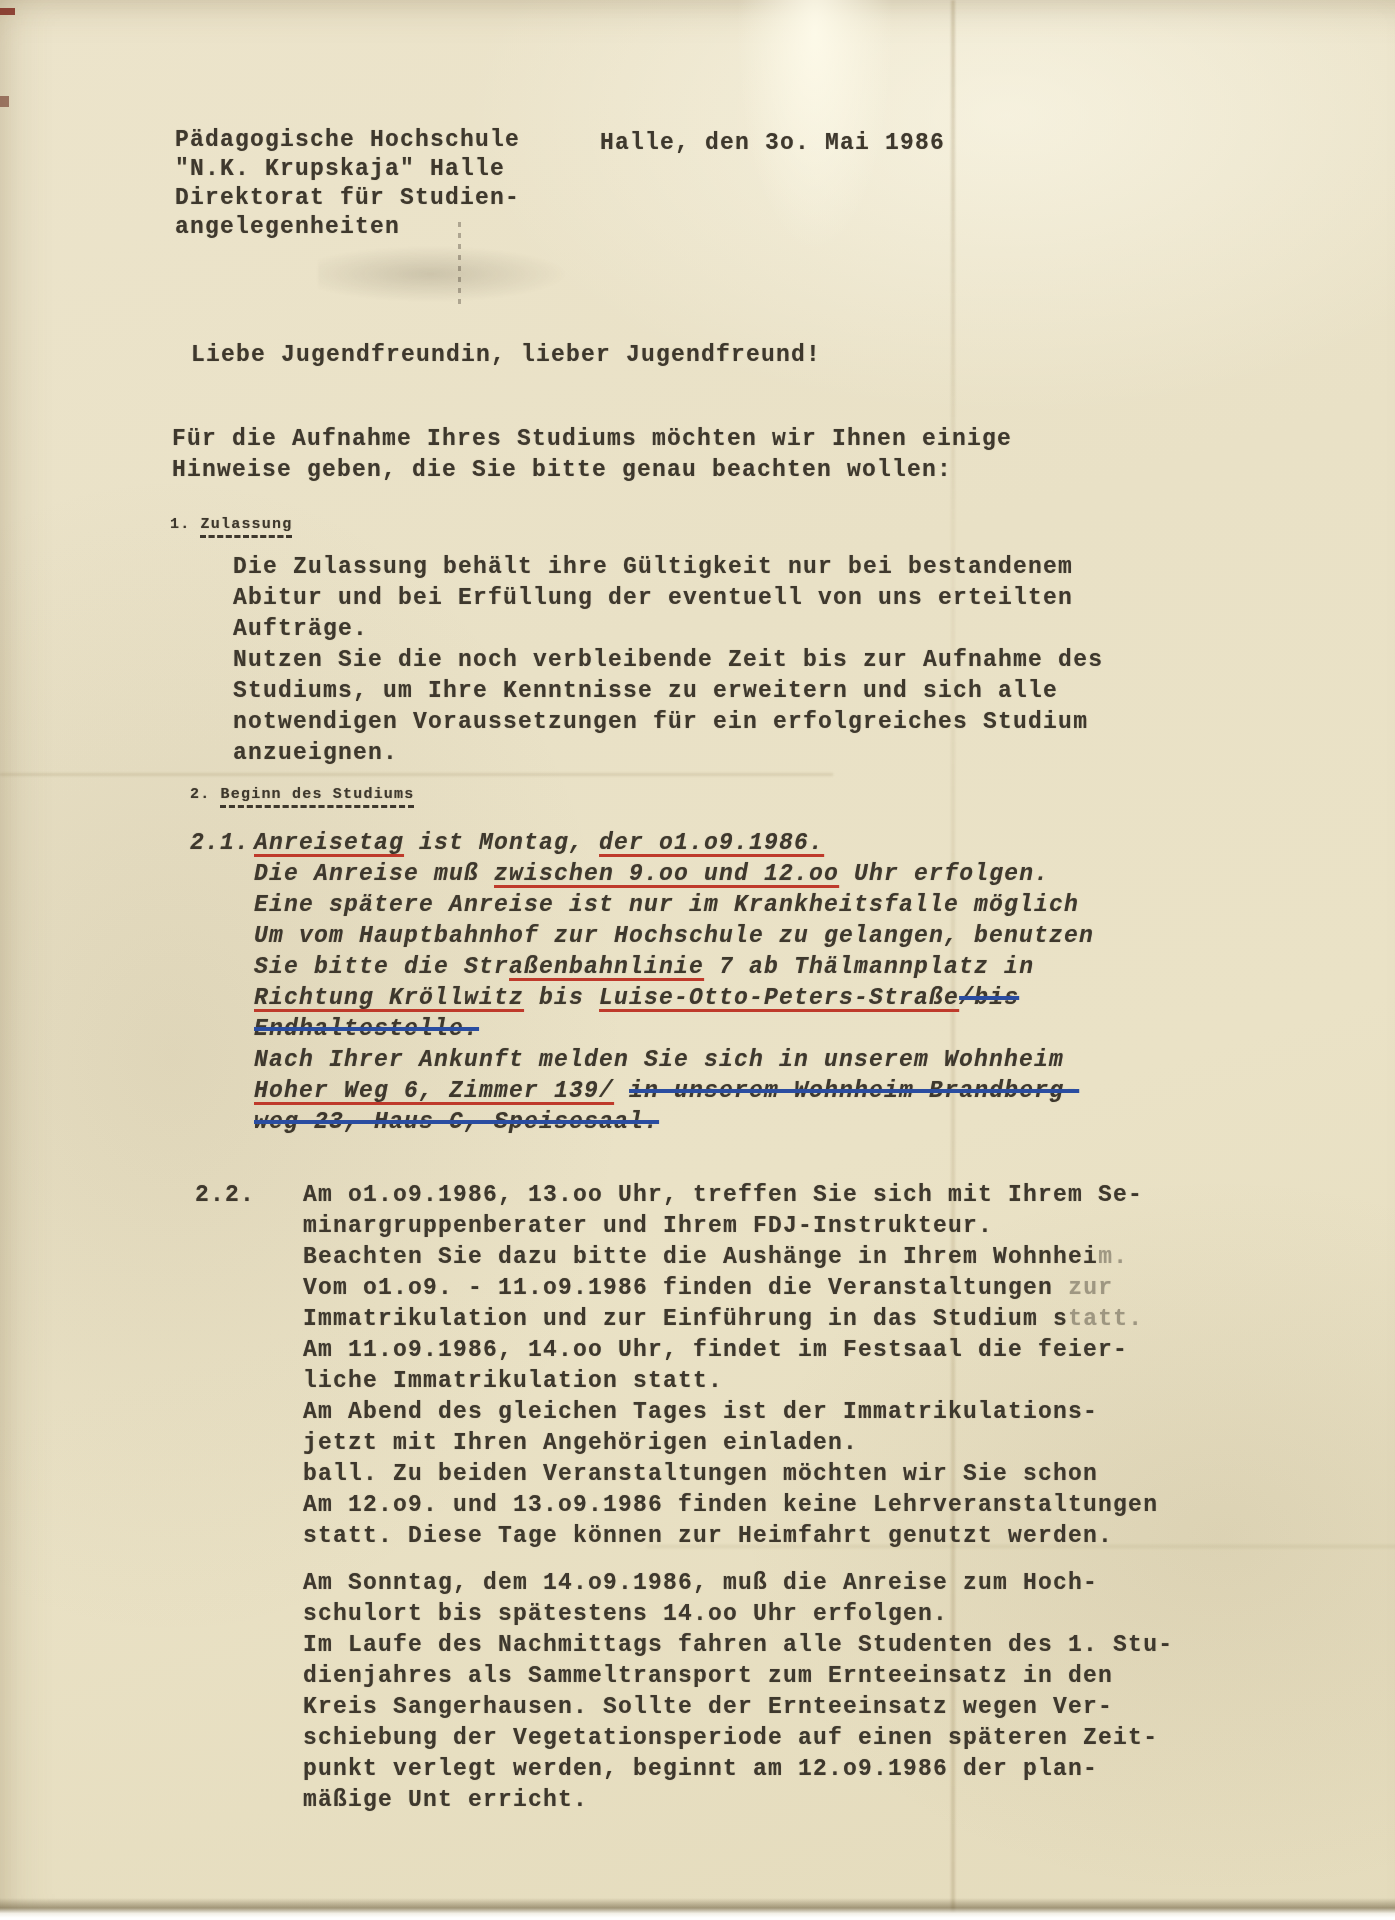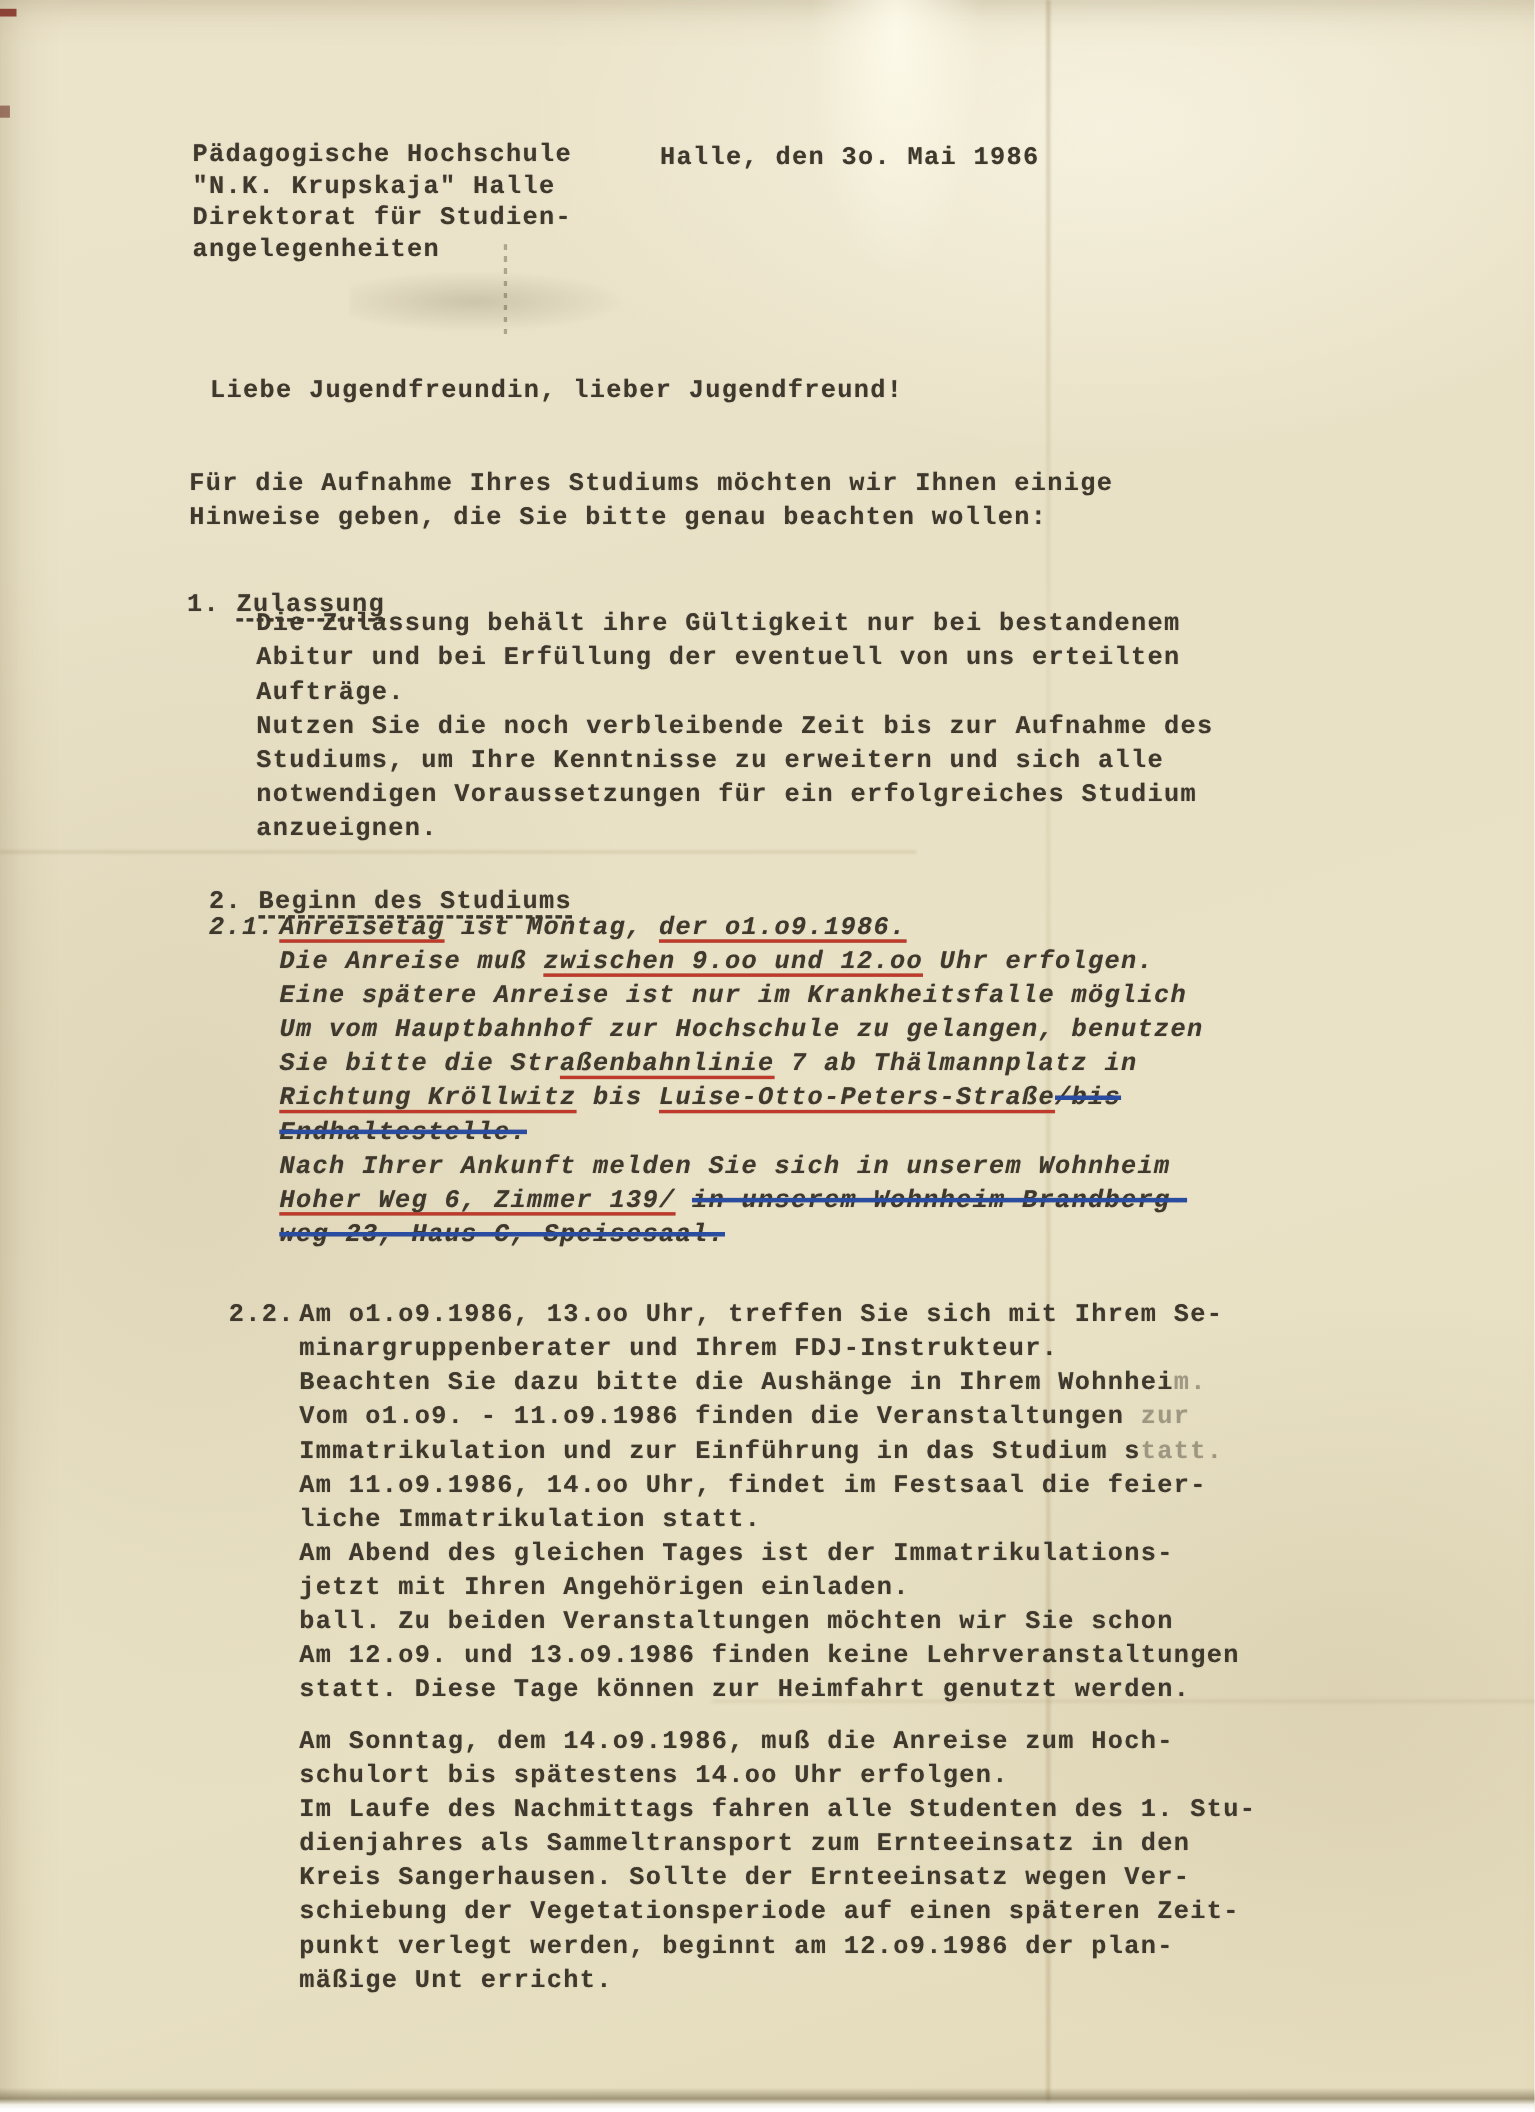--- a/index.html
+++ b/index.html
@@ -16,30 +16,30 @@
                     inset 0 26px 40px -26px rgba(115,95,55,0.28); padding-left: 42px;}
   .tl{white-space:pre;line-height:31px;font-size:23px;letter-spacing:1.2px;
       text-shadow:0 0 1px rgba(62,54,42,0.45);}
   .letterhead{position:absolute;left:175px;top:126px;}
   .letterhead .tl{line-height:29px;}
   .dateline{position:absolute;left:600px;top:128px;font-size:23px;letter-spacing:1.2px;
             line-height:31px;white-space:pre;text-shadow:0 0 1px rgba(62,54,42,0.45);}
   .salutation{position:absolute;left:191px;top:342px;font-size:23px;letter-spacing:1.2px;
               white-space:pre;text-shadow:0 0 1px rgba(62,54,42,0.45);}
   .intro{position:absolute;left:172px;top:424px;}
-  .heading{position:absolute;font-size:23px;letter-spacing:1.2px;white-space:pre;
-           text-shadow:0 0 1px rgba(62,54,42,0.45);margin-top:20px;}
+  .heading{position:absolute;font-size:15px;letter-spacing:1.2px;white-space:pre;
+           text-shadow:0 0 1px rgba(62,54,42,0.45);}
   .h1{left:170px;top:516px;}
   .h2{left:190px;top:786px;}
   .u{text-decoration:underline;text-decoration-style:dashed;
      text-decoration-thickness:2.5px;text-underline-offset:7px;}
   .para1{position:absolute;left:233px;top:552px;}
   .item{position:absolute;display:flex;}
   .item21{left:190px;top:828px;font-style:italic;}
-  .item22{left:208px;top:1180px;}
+  .item22{left:195px;top:1180px;gap:44px;}
   .num{width:64px;flex:0 0 64px;font-size:23px;letter-spacing:1.2px;line-height:31px;
        white-space:pre;text-shadow:0 0 1px rgba(62,54,42,0.45);}
   .gap-top{margin-top:16px;}
   .ru{text-decoration:underline;text-decoration-color:var(--red,#bf3a2b);
       text-decoration-thickness:3px;text-underline-offset:5px;}
   .bs{text-decoration:line-through;text-decoration-color:var(--blue,#2a4da1);
       text-decoration-thickness:3.5px;}
   .faint{opacity:0.42;}
   
   .crease{position:absolute;pointer-events:none;}

